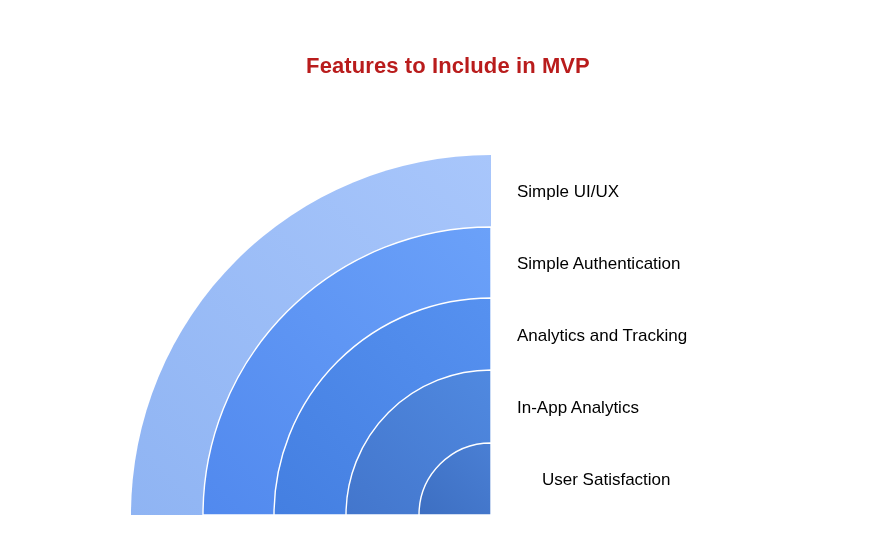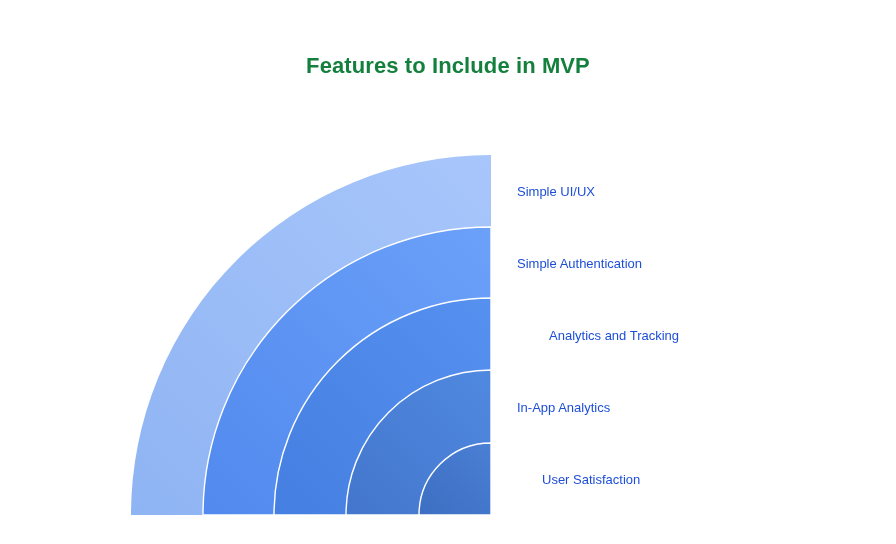--- a/index.html
+++ b/index.html
@@ -25,41 +25,41 @@
   }
 
   .chart-title {
     position: absolute;
     top: 52px;
     left: 0;
     width: 896px;
     text-align: center;
     font-size: 22px;
     font-weight: bold;
-    color: #15803d;
+    color: #b91c1c;
     letter-spacing: 0.1px;
     line-height: 28px;
     user-select: none;
   }
 
   #arc-svg {
     position: absolute;
     left: 0;
     top: 0;
     width: 896px;
     height: 544px;
     overflow: visible;
   }
 
   .arc-label {
     position: absolute;
     left: 517px;
-    font-size: 13px;
+    font-size: 17px;
     font-weight: normal;
-    color: #1d4ed8;
+    color: #000000;
     line-height: 20px;
     white-space: nowrap;
     user-select: none;
   }
 </style>
 </head>
 <body>
 
 <div id="chart-canvas">
 
@@ -93,18 +93,18 @@
         <path d="M 491 515 L 203 515 A 288 288 0 0 1 491 227 Z" fill="url(#ring-grad-2)" stroke="#ffffff" stroke-width="1.4"></path>
         <path d="M 491 515 L 274 515 A 217 217 0 0 1 491 298 Z" fill="url(#ring-grad-3)" stroke="#ffffff" stroke-width="1.4"></path>
         <path d="M 491 515 L 346 515 A 145 145 0 0 1 491 370 Z" fill="url(#ring-grad-4)" stroke="#ffffff" stroke-width="1.4"></path>
         <path d="M 491 515 L 419 515 A 72 72 0 0 1 491 443 Z" fill="url(#ring-grad-5)" stroke="#ffffff" stroke-width="1.4"></path>
       </g>
   </svg>
 
   <div id="arc-labels">
       <div class="arc-label" style="top: 182px;">Simple UI/UX</div>
       <div class="arc-label" style="top: 254px;">Simple Authentication</div>
-      <div class="arc-label" style="top: 326px; margin-left: 32px;">Analytics and Tracking</div>
+      <div class="arc-label" style="top: 326px;">Analytics and Tracking</div>
       <div class="arc-label" style="top: 398px;">In-App Analytics</div>
       <div class="arc-label" style="top: 470px; margin-left: 25px;">User Satisfaction</div>
     </div>
 
 </div>
 
 </body></html>

